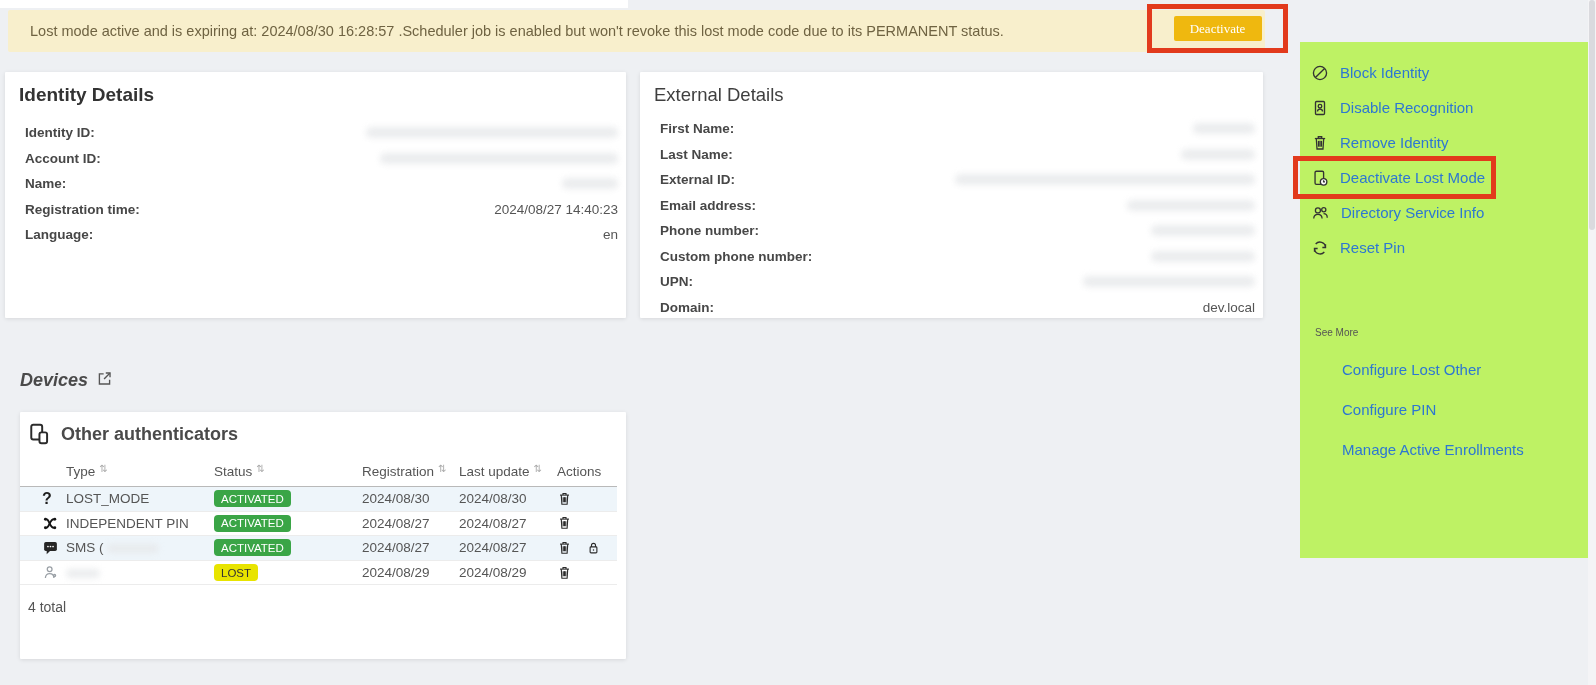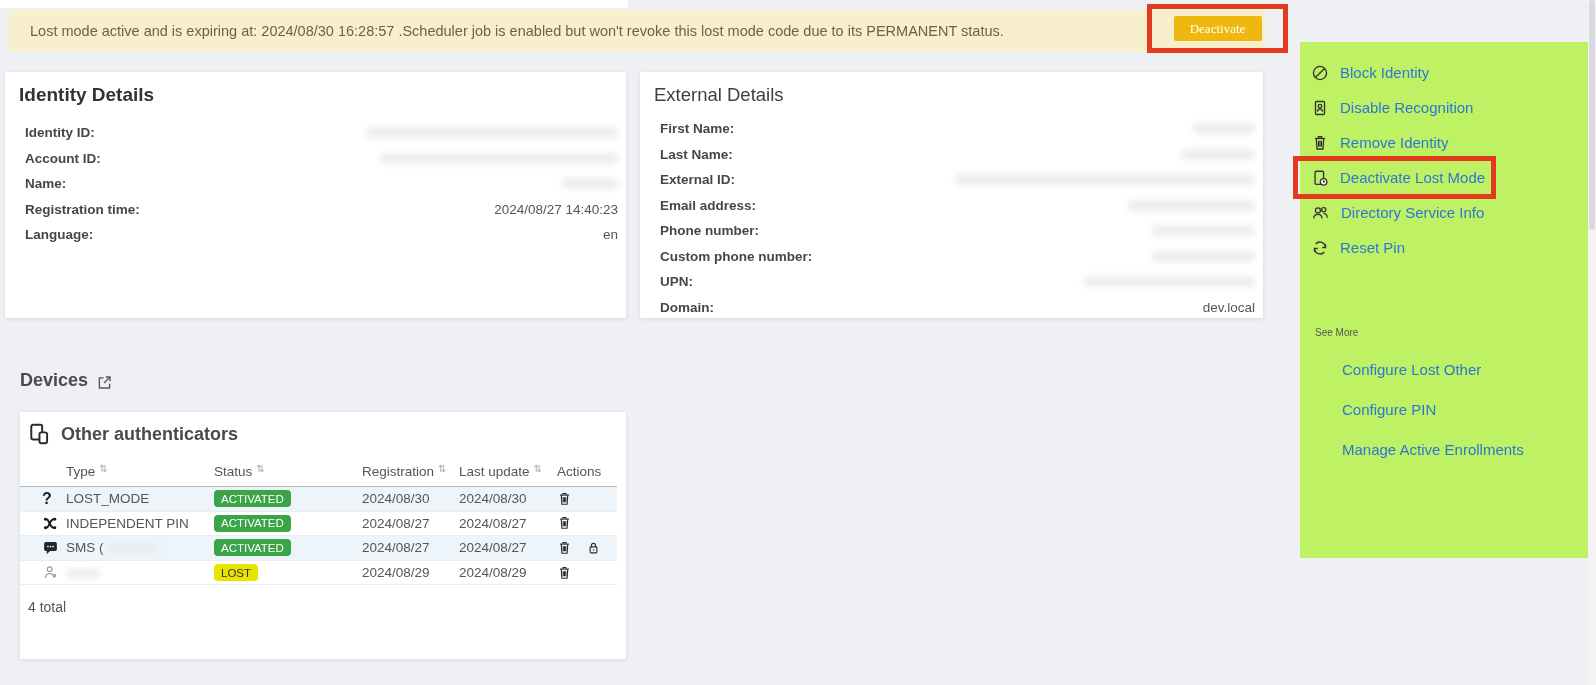--- a/index.html
+++ b/index.html
@@ -46,22 +46,22 @@
   }
   .field-label { font-size:13.5px; font-weight:bold; color:#474747; }
   .field-value { font-size:13.5px; color:#555; }
   .redact {
     display:inline-block; height:11px; border-radius:5px;
     background:#e6e8ea; filter:blur(3px); opacity:.8;
   }
 
   
   .devices-head {
-    position:absolute; left:20px; top:370px; display:flex; align-items:flex-end; gap:8px;
-    font-size:18px; font-weight:bold; color:#4a4a4a;
+    position:absolute; left:20px; top:370px; display:flex; align-items:flex-start; gap:8px;
+    font-size:18px; font-weight:bold; color:#4a4a4a;font-style:italic;
   }
   .card-auth { left:20px; top:412px; width:606px; height:247px; padding:10px 0 0 0; }
   .auth-head { display:flex; align-items:center; gap:9px; padding-left:8px; }
   .auth-title { font-size:18px; font-weight:bold; color:#4a4a4a; }
 
   .tbl { margin-top:10px; width:597px; font-size:13.5px; color:#555; }
   .tbl-grid {
     display:grid; grid-template-columns:28px 148px 148px 97px 98px auto;
     align-items:center; padding-left:18px;
   }

